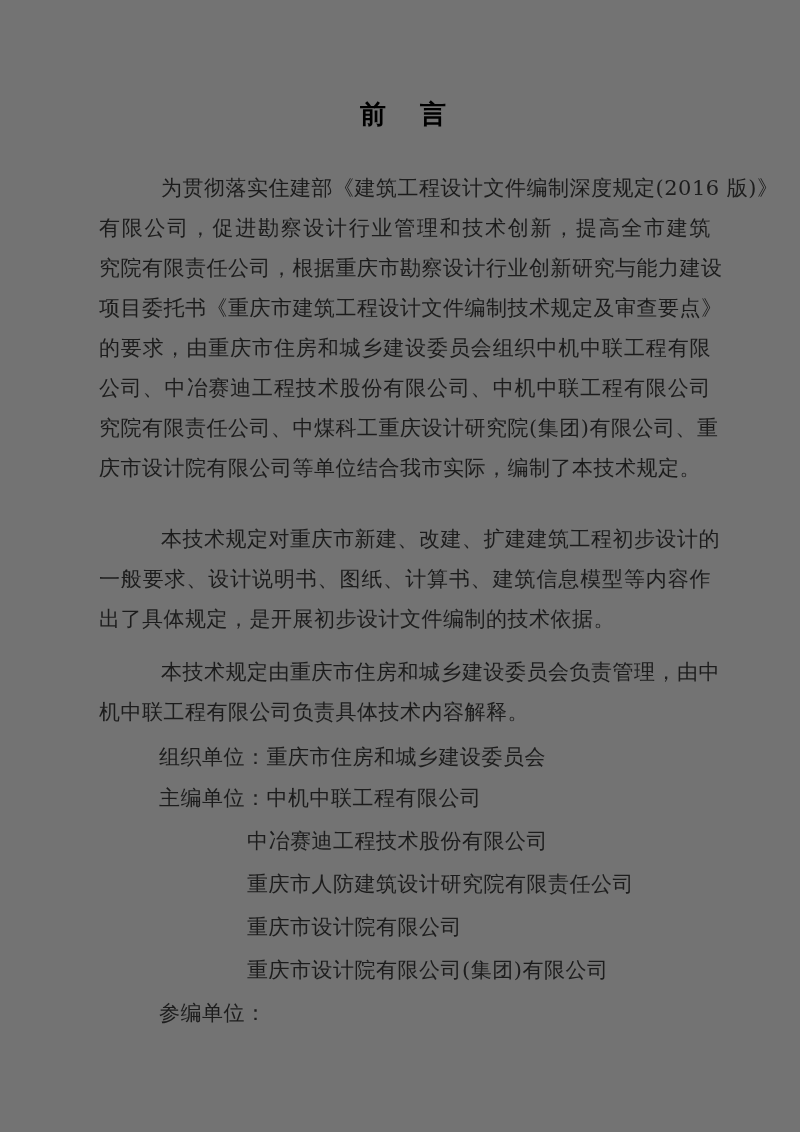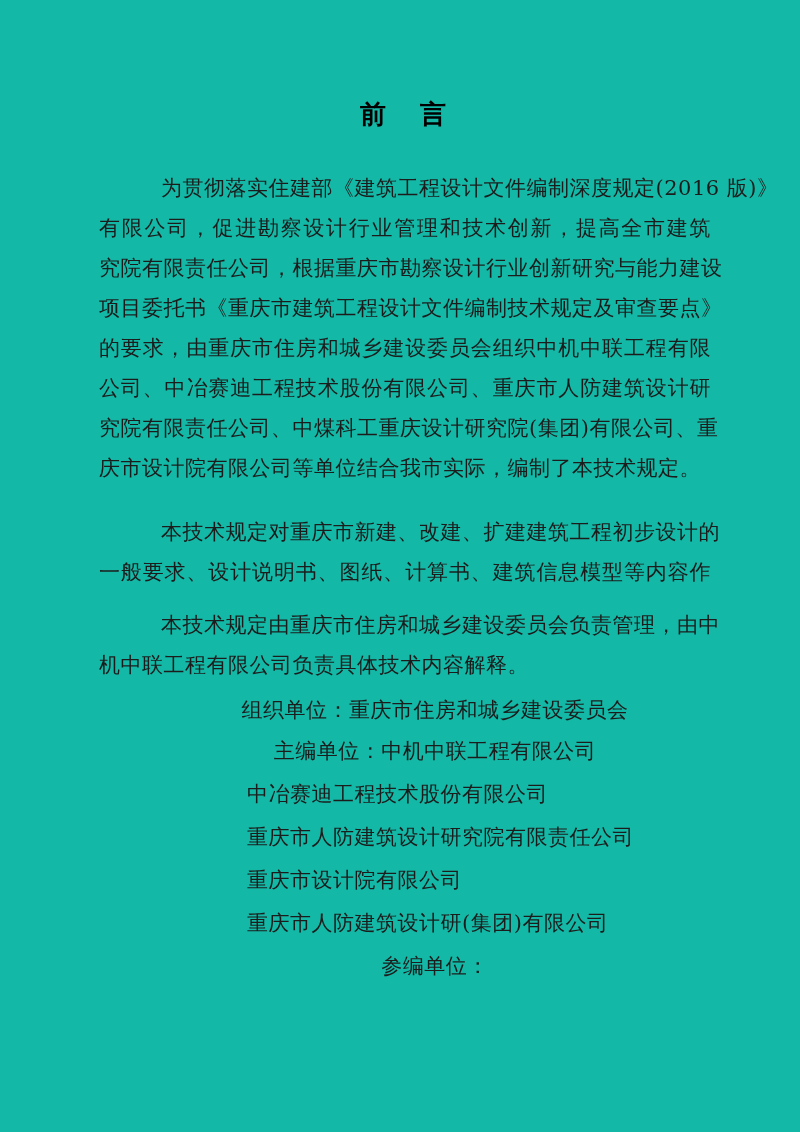--- a/index.html
+++ b/index.html
@@ -4,21 +4,21 @@
 <style>
   html, body {
     margin: 0;
     padding: 0;
     background: #ffffff;
   }
   .page {
     position: relative;
     width: 800px;
     height: 1132px;
-    background: #14b8a6;
+    background: #737373;
     overflow: hidden;
     font-family: "DejaVu Serif", serif;
     color: #1c1c1c;
   }
   .doc-title {
     position: absolute;
     top: 94px;
     left: 99px;
     width: 612px;
     margin: 0;
@@ -46,26 +46,25 @@
     height: 40px;
     line-height: 40px;
     white-space: nowrap;
   }
   .just {
     text-align: justify;
     text-align-last: justify;
     text-justify: inter-character;
   }
   .indent { padding-left: 62px; }
-  .p2 { margin-top: 24px; }
+  .p2 { margin-top: 31px; }
   .p3 { margin-top: 13px; }
   .label-line {
     padding-left: 60px;
     margin-top: 5px;
-    text-align: center;
   }
   .editors-block .ln,
   .participants-line {
     height: 43px;
     line-height: 43px;
   }
   .editors-block .label-line,
   .participants-line {
     margin-top: 0;
   }
@@ -79,47 +78,48 @@
   <h1 class="doc-title">前　言</h1>
 
   <div class="content">
 
     <p class="para">
       <span class="ln indent just">为贯彻落实住建部《建筑工程设计文件编制深度规定(2016 版)》</span>
       <span class="ln just">有限公司，促进勘察设计行业管理和技术创新，提高全市建筑</span>
       <span class="ln just">究院有限责任公司，根据重庆市勘察设计行业创新研究与能力建设</span>
       <span class="ln just">项目委托书《重庆市建筑工程设计文件编制技术规定及审查要点》</span>
       <span class="ln just">的要求，由重庆市住房和城乡建设委员会组织中机中联工程有限</span>
-      <span class="ln just">公司、中冶赛迪工程技术股份有限公司、重庆市人防建筑设计研</span>
+      <span class="ln just">公司、中冶赛迪工程技术股份有限公司、中机中联工程有限公司</span>
       <span class="ln just">究院有限责任公司、中煤科工重庆设计研究院(集团)有限公司、重</span>
       <span class="ln">庆市设计院有限公司等单位结合我市实际，编制了本技术规定。</span>
     </p>
 
     <p class="para p2">
       <span class="ln indent just">本技术规定对重庆市新建、改建、扩建建筑工程初步设计的</span>
       <span class="ln just">一般要求、设计说明书、图纸、计算书、建筑信息模型等内容作</span>
+      <span class="ln">出了具体规定，是开展初步设计文件编制的技术依据。</span>
     </p>
 
     <p class="para p3">
       <span class="ln indent just">本技术规定由重庆市住房和城乡建设委员会负责管理，由中</span>
       <span class="ln">机中联工程有限公司负责具体技术内容解释。</span>
     </p>
 
     <div class="ln label-line">
       <span>组织单位：</span><span>重庆市住房和城乡建设委员会</span>
     </div>
 
     <div class="editors-block">
       <div class="ln label-line">
         <span>主编单位：</span><span>中机中联工程有限公司</span>
       </div>
       <div class="ln cont">中冶赛迪工程技术股份有限公司</div>
       <div class="ln cont">重庆市人防建筑设计研究院有限责任公司</div>
       <div class="ln cont">重庆市设计院有限公司</div>
-      <div class="ln cont">重庆市人防建筑设计研(集团)有限公司</div>
+      <div class="ln cont">重庆市设计院有限公司(集团)有限公司</div>
     </div>
 
     <div class="ln label-line participants-line">
       <span>参编单位：</span>
     </div>
 
   </div>
 </div>
 
 </body></html>

